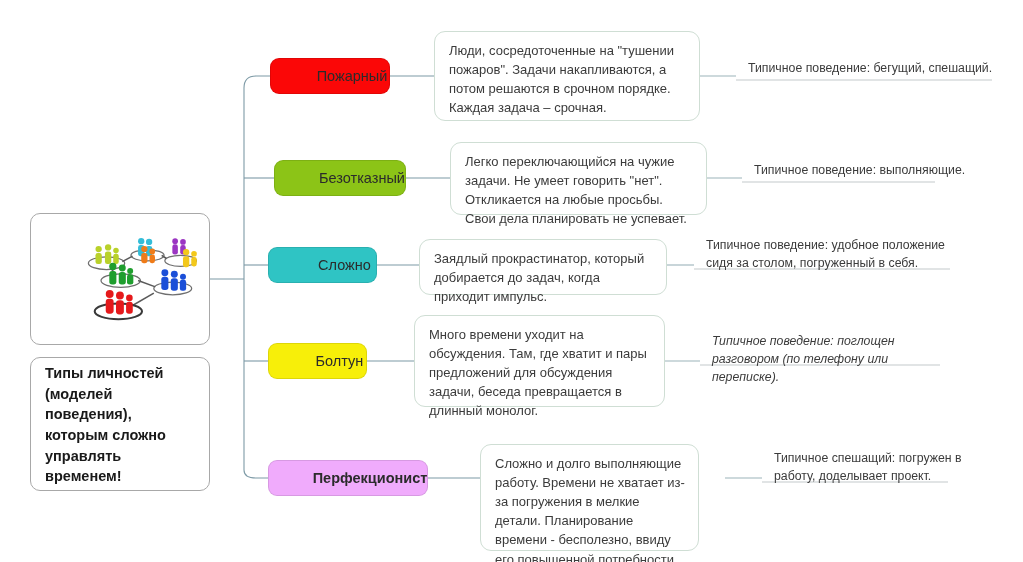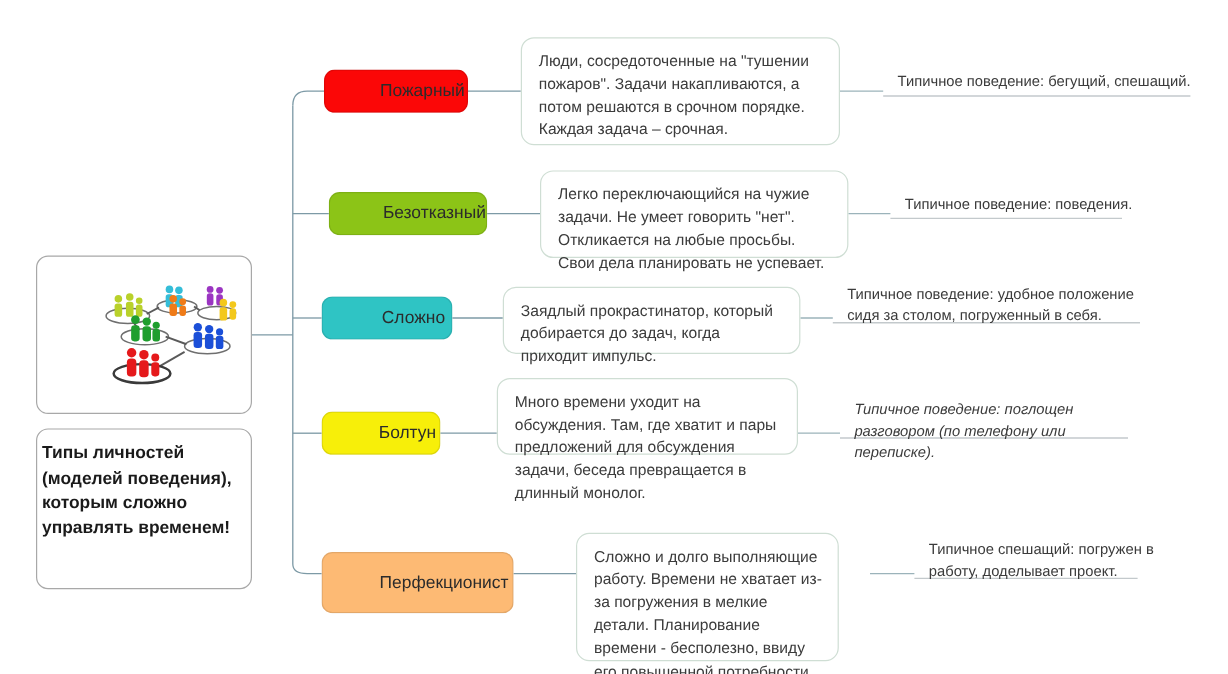--- a/index.html
+++ b/index.html
@@ -60,27 +60,27 @@
   
   .title-card {
     left: 30px;
     top: 357px;
     width: 180px;
     height: 134px;
     background: #ffffff;
     border: 1px solid #a8a8a8;
     border-radius: 10px;
     box-sizing: border-box;
-    padding: 10px 12px 8px 4px;
+    padding: 10px 12px 8px 14px;
     font-weight: bold;
     font-size: 14.5px;
     line-height: 1.42;
     color: #1a1a1a;
     display: flex;
-    align-items: flex-start;
+    align-items: center;
   }
 
   
   .chip {
     border-radius: 9px;
     display: flex;
     align-items: center;
     justify-content: center;
     font-size: 14.5px;
     color: #2b2b2b;
@@ -259,44 +259,44 @@
     <span>Типичное поведение: бегущий, спешащий.</span>
   </div>
 
   <div class="node chip" style="left:274px; top:160px; width:132px; height:36px; background:#8cc417;justify-content:center;">
     <span>Безотказный</span>
   </div>
   <div class="node desc" style="left:450px; top:142px; width:257px; height:73px;">
     <span>Легко переключающийся на чужие задачи. Не умеет говорить "нет". Откликается на любые просьбы. Свои дела планировать не успевает.</span>
   </div>
   <div class="node note" style="left:746px; top:162px; width:240px;">
-    <span>Типичное поведение: поведения.</span>
+    <span>Типичное поведение: выполняющие.</span>
   </div>
 
   <div class="node chip" style="left:268px; top:247px; width:109px; height:36px; background:#2fc4c4;">
     <span>Сложно</span>
   </div>
   <div class="node desc" style="left:419px; top:239px; width:248px; height:56px;">
     <span>Заядлый прокрастинатор, который добирается до задач, когда приходит импульс.</span>
   </div>
   <div class="node chip" style="left:268px; top:343px; width:99px; height:36px; background:#f7ef09;">
     <span>Болтун</span>
   </div>
 
   <div class="node note" style="left:698px; top:237px; width:256px;">
     <span>Типичное поведение: удобное положение сидя за столом, погруженный в себя.</span>
   </div>
-  <div class="node desc" style="left:414px; top:315px; width:251px; height:64px;">
+  <div class="node desc" style="left:414px; top:315px; width:251px; height:92px;">
     <span>Много времени уходит на обсуждения. Там, где хватит и пары предложений для обсуждения задачи, беседа превращается в длинный монолог.</span>
   </div>
   <div class="node note" style="left:704px; top:333px; width:246px;font-style:italic;">
     <span>Типичное поведение: поглощен разговором (по телефону или переписке).</span>
   </div>
 
-  <div class="node chip" style="left:268px; top:460px; width:160px; height:51px; background:#fdba74;">
+  <div class="node chip" style="left:268px; top:460px; width:160px; height:36px; background:#f0abfc;font-weight:bold;">
     <span>Перфекционист</span>
   </div>
   <div class="node desc" style="left:480px; top:444px; width:219px; height:107px;">
     <span>Сложно и долго выполняющие работу. Времени не хватает из-за погружения в мелкие детали. Планирование времени - бесполезно, ввиду его повышенной потребности.</span>
   </div>
   <div class="node note" style="left:766px; top:450px; width:238px;">
     <span>Типичное спешащий: погружен в работу, доделывает проект.</span>
   </div>
 
 </div>

